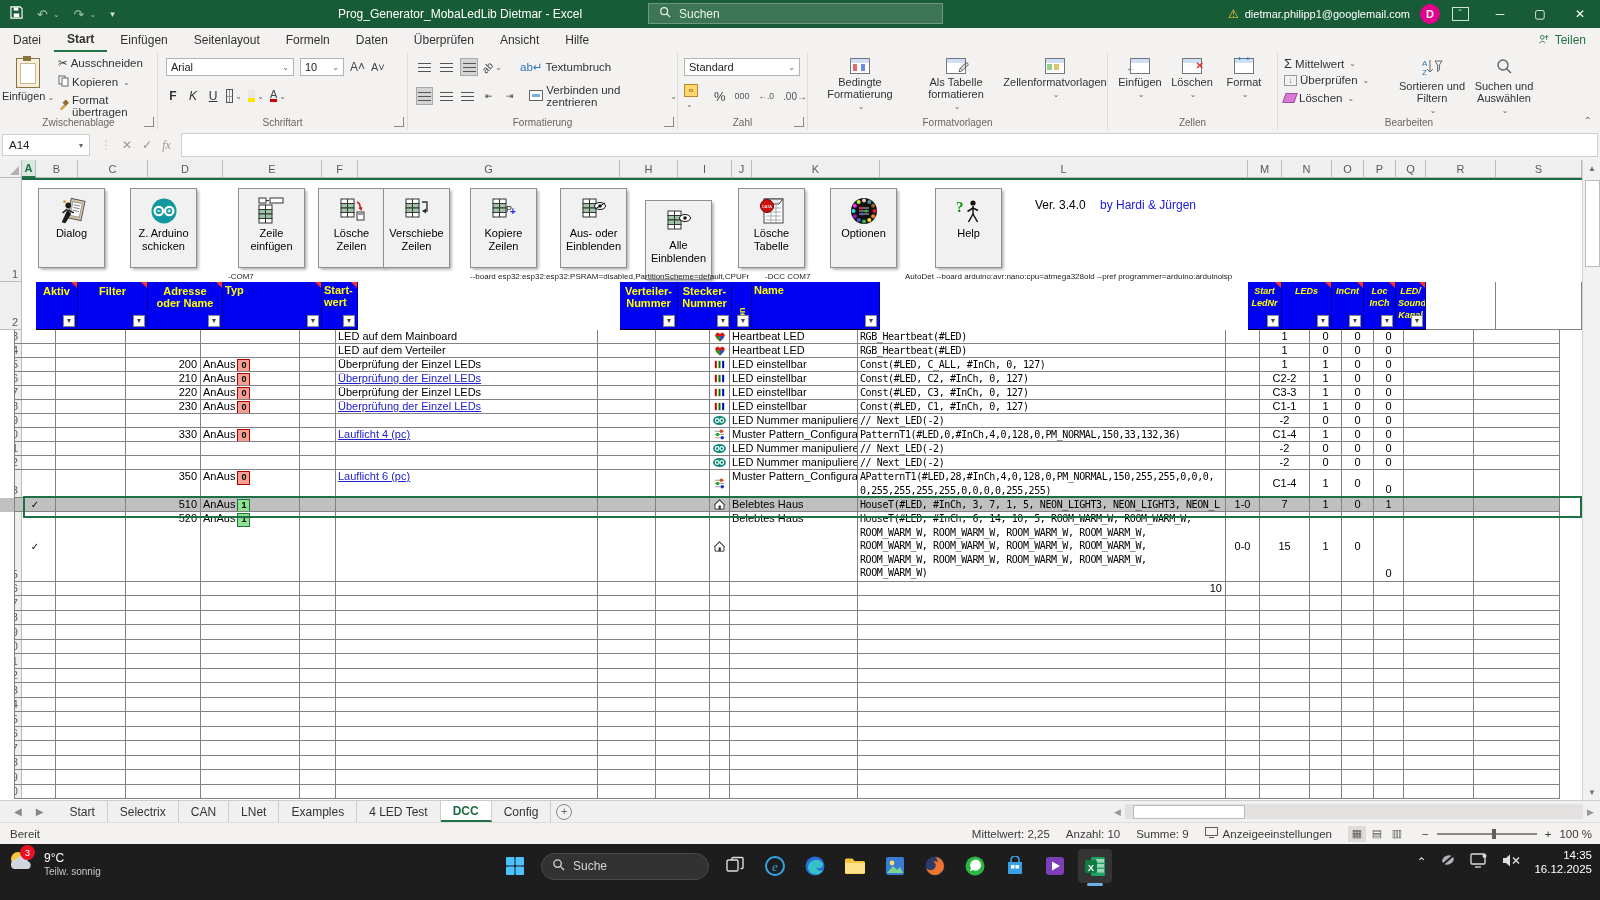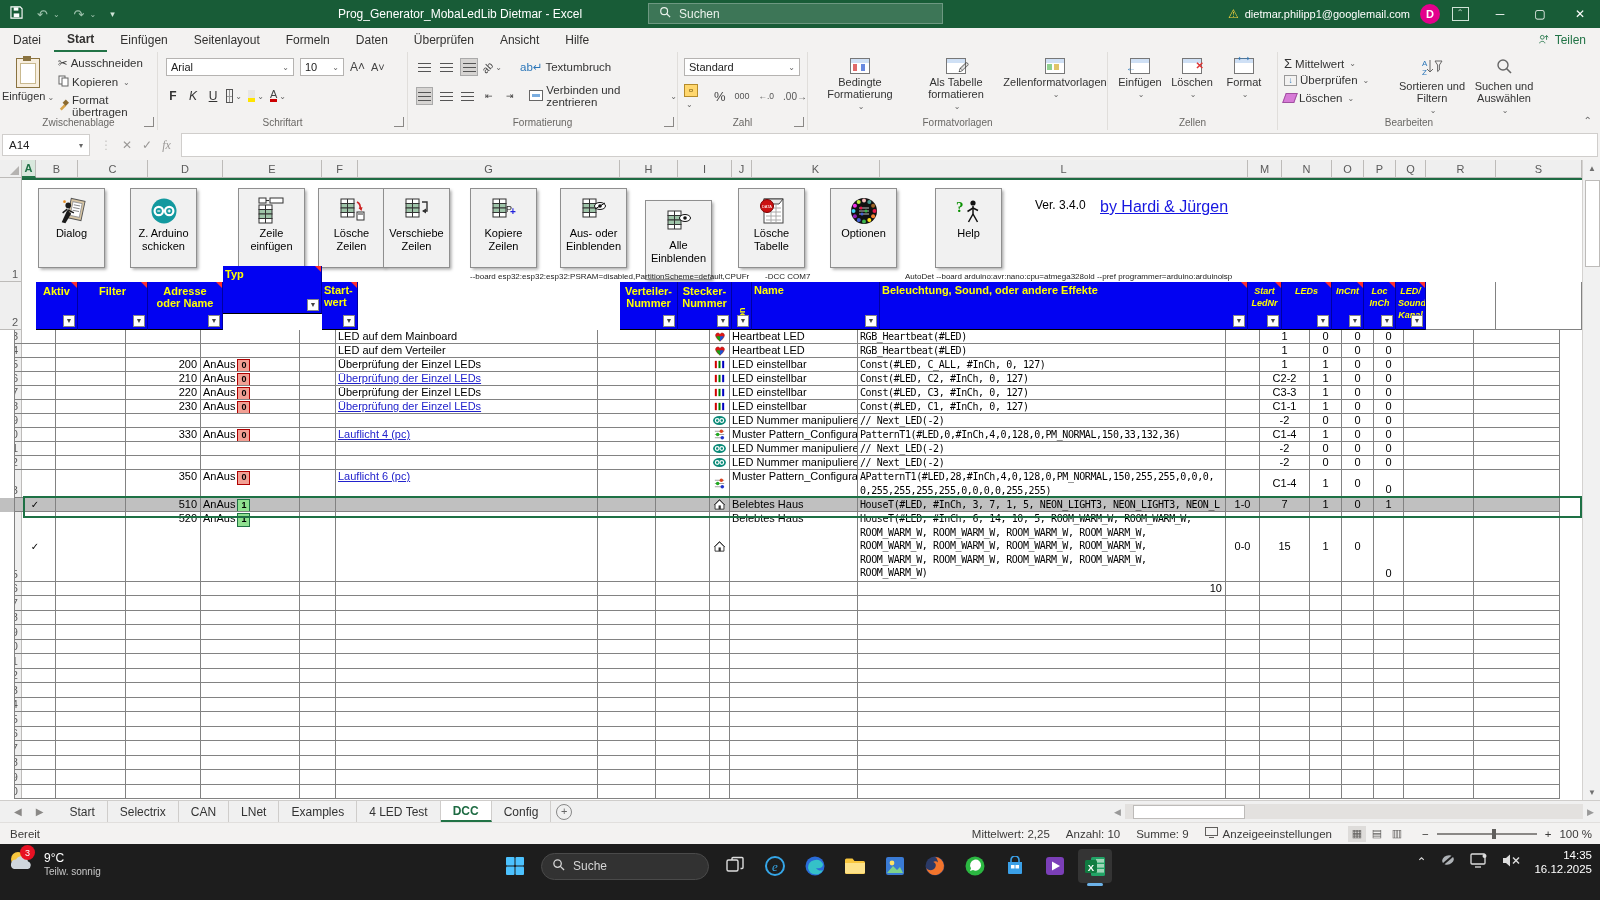--- a/index.html
+++ b/index.html
@@ -72,21 +72,21 @@
   .hcell.it{font-style:italic;font-size:9px;text-align:center;padding-top:3px;}
   .hcell.ctr{text-align:center;padding-top:3px;}
   .fbtn{position:absolute;right:2px;bottom:2px;width:12px;height:12px;background:#fff;border:1px solid #888;font-size:7px;line-height:10px;text-align:center;color:#444;box-sizing:border-box;}
   .cmark{position:absolute;top:0;right:0;border-left:6px solid transparent;border-top:6px solid #ff2d2d;}
   .vtext{writing-mode:vertical-rl;transform:rotate(180deg);font-size:9px;margin:1px auto;}
   .rowsel-outline{position:absolute;border:2px solid #1e7145;background:transparent;pointer-events:none;}
   .rowsel-bg .cell{background:#c0c0c0;}
   .macrobtn{position:absolute;width:67px;height:80px;background:#f1f1f1;border:1px solid #8f8f8f;box-shadow:1.5px 1.5px 3px rgba(0,0,0,.35);display:flex;flex-direction:column;align-items:center;justify-content:flex-start;padding-top:6px;box-sizing:border-box;text-align:center;font-size:11px;line-height:13px;color:#000;}
   .macrobtn .mi{height:32px;display:flex;align-items:center;justify-content:center;}
   .verstr{position:absolute;font-size:12px;color:#000;}
-  .credit{position:absolute;font-size:16px;color:#1616e0;text-decoration:underline;}
+  .credit{position:absolute;font-size:12px;color:#1616e0;}
   .portlbl{position:absolute;font-size:8px;color:#222;white-space:nowrap;overflow:hidden;}
   
   .vscroll{position:absolute;left:1582px;top:160px;width:18px;height:640px;background:#f1f1f1;border-left:1px solid #d4d2d0;box-sizing:border-box;}
   .vthumb{position:absolute;left:2px;top:20px;width:13px;height:85px;background:#fff;border:1px solid #bdbbb9;}
   .sarrow{position:absolute;left:0;width:18px;height:16px;display:flex;align-items:center;justify-content:center;font-size:8px;color:#707070;}
   
   .tabbar{position:absolute;left:0;top:800px;width:1600px;height:22px;background:#f0f0f0;border-top:1px solid #cfcdcb;display:flex;align-items:stretch;box-sizing:border-box;font-size:12px;color:#444;}
   .tnav{display:flex;align-items:center;gap:14px;padding:0 14px;color:#8a8886;font-size:10px;}
   .stab{display:flex;align-items:center;padding:0 12px;border-right:1px solid #cfcdcb;color:#333;}
   .stab.active{background:#fff;color:#1e6b43;font-weight:bold;border-bottom:2px solid #217346;box-sizing:border-box;}
@@ -635,30 +635,29 @@
       </div>
       <div class="verstr" style="left:1035px;top:38px">Ver. 3.4.0</div>
       <div class="credit" style="left:1100px;top:38px">by  Hardi &amp; Jürgen</div>
       <div class="portlbl" style="left:228px;top:112px;width:60px">-COM7</div>
       <div class="portlbl" style="left:470px;top:112px;width:292px">--board esp32:esp32:esp32:PSRAM=disabled,PartitionScheme=default,CPUFr</div>
       <div class="portlbl" style="left:765px;top:112px;width:70px">-DCC COM7</div>
       <div class="portlbl" style="left:905px;top:112px;width:330px">AutoDet --board arduino:avr:nano:cpu=atmega328old --pref programmer=arduino:arduinoisp</div>
       <div class="hcell ctr" style="position:absolute;left:36px;left:36px;top:122px;width:42px;height:48px;">Aktiv<span class="cmark"></span><span class="fbtn">▼</span></div>
       <div class="hcell ctr" style="position:absolute;left:78px;left:78px;top:122px;width:70px;height:48px;">Filter<span class="cmark"></span><span class="fbtn">▼</span></div>
       <div class="hcell ctr" style="position:absolute;left:148px;left:148px;top:122px;width:75px;height:48px;">Adresse oder Name<span class="cmark"></span><span class="fbtn">▼</span></div>
-      <div class="hcell" style="position:absolute;left:223px;left:223px;top:106px;width:99px;height:48px;">Typ<span class="cmark"></span><span class="fbtn">▼</span></div>
+      <div class="hcell" style="position:absolute;left:223px;left:223px;top:122px;width:99px;height:48px;">Typ<span class="cmark"></span><span class="fbtn">▼</span></div>
       <div class="hcell" style="position:absolute;left:322px;left:322px;top:122px;width:36px;height:48px;">Start- wert<span class="cmark"></span><span class="fbtn">▼</span></div>
       <div class="hcell ctr" style="position:absolute;left:620px;left:620px;top:122px;width:58px;height:48px;">Verteiler- Nummer<span class="fbtn">▼</span></div>
       <div class="hcell ctr" style="position:absolute;left:678px;left:678px;top:122px;width:54px;height:48px;">Stecker- Nummer<span class="fbtn">▼</span></div>
       <div class="hcell" style="position:absolute;left:732px;left:732px;top:122px;width:20px;height:48px;display:flex;justify-content:center;">
         <span class="vtext">Icon</span>
         <span class="fbtn">▼</span>
       </div>
       <div class="hcell" style="position:absolute;left:752px;left:752px;top:122px;width:128px;height:48px;">Name<span class="fbtn">▼</span></div>
-      <div class="hcell" style="position:absolute;left:880px;left:880px;top:122px;width:368px;height:48px;">Beleuchtung, Sound, oder andere Effekte<span class="cmark"></span><span class="fbtn">▼</span></div>
       <div class="hcell it" style="position:absolute;left:1248px;left:1248px;top:122px;width:34px;height:48px;">Start LedNr<span class="cmark"></span><span class="fbtn">▼</span></div>
       <div class="hcell it" style="position:absolute;left:1282px;left:1282px;top:122px;width:50px;height:48px;">LEDs<span class="cmark"></span><span class="fbtn">▼</span></div>
       <div class="hcell it" style="position:absolute;left:1332px;left:1332px;top:122px;width:32px;height:48px;">InCnt<span class="cmark"></span><span class="fbtn">▼</span></div>
       <div class="hcell it" style="position:absolute;left:1364px;left:1364px;top:122px;width:32px;height:48px;">Loc InCh<span class="cmark"></span><span class="fbtn">▼</span></div>
       <div class="hcell it" style="position:absolute;left:1396px;left:1396px;top:122px;width:30px;height:48px;">LED/ Sound Kanal<span class="cmark"></span><span class="fbtn">▼</span></div>
       <div class="cell" style="position:absolute;left:1426px;top:122px;width:70px;height:48px"></div>
       <div class="cell" style="position:absolute;left:1496px;top:122px;width:86px;height:48px"></div>
       <div class="grow" style="top:170px;height:14px">
         <div class="cell cA" style="width:14px;height:14px"></div>
         <div class="cell bL" style="width:42px;height:14px"></div>

